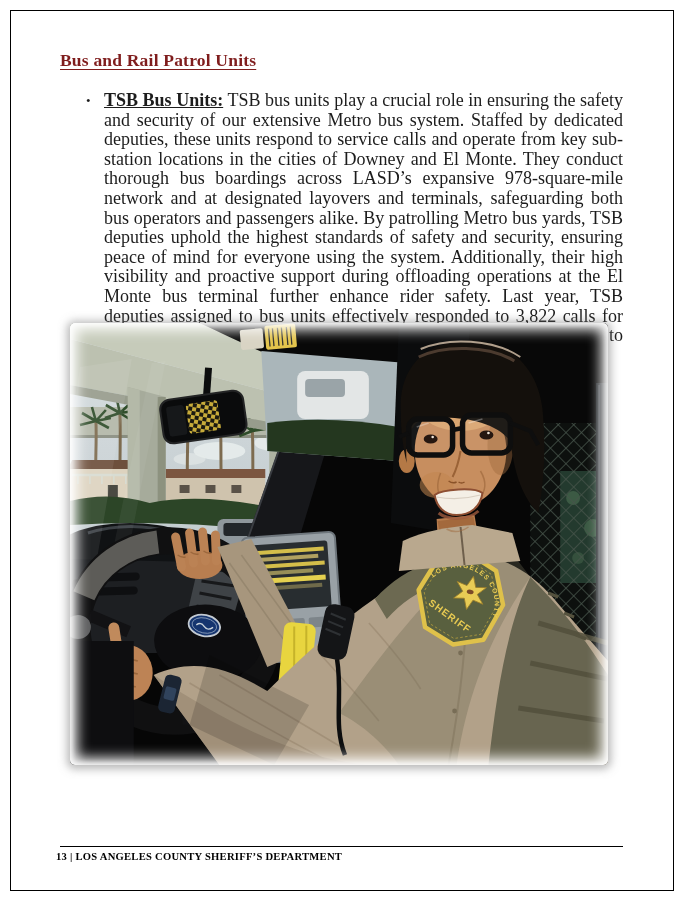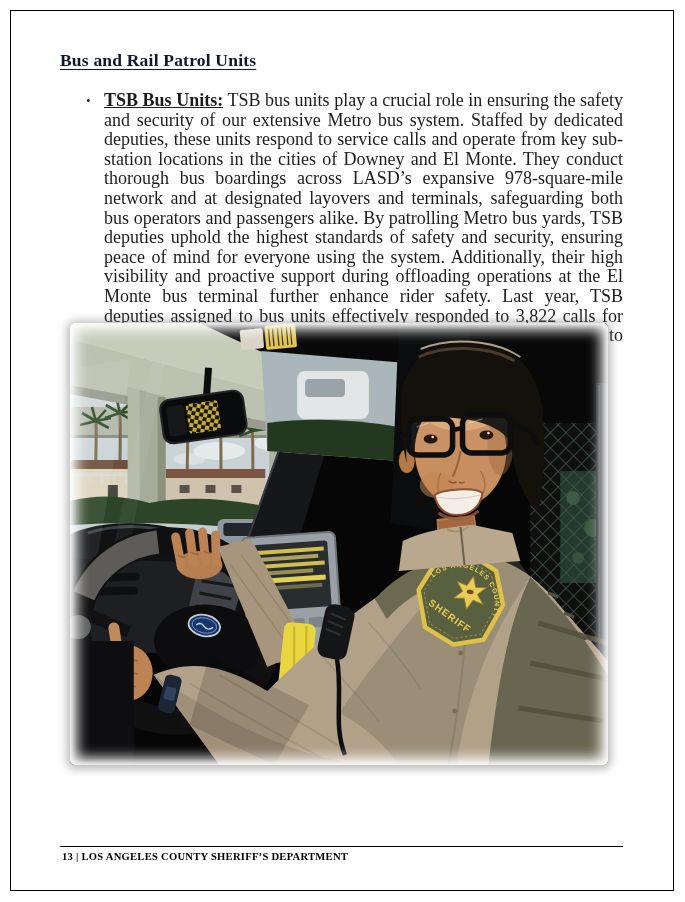--- a/index.html
+++ b/index.html
@@ -1,28 +1,28 @@
 <!DOCTYPE html>
 <html><head>
 <meta charset="utf-8">
 <style>
   html,body{margin:0;padding:0;background:#ffffff;}
   body{width:685px;height:902px;position:relative;font-family:"Liberation Serif","DejaVu Serif",serif;color:#1c1c1c;overflow:hidden;}
   .page-border{position:absolute;left:10px;top:10px;width:664px;height:881px;border:1.6px solid #000;box-sizing:border-box;}
-  .heading{position:absolute;left:60px;top:50px;font-size:17.5px;font-weight:bold;color:#0f172a;text-decoration:underline;text-underline-offset:3px;letter-spacing:.2px;}
+  .heading{position:absolute;left:60px;top:50px;font-size:17.5px;font-weight:bold;color:#7f1d1d;text-decoration:underline;text-underline-offset:3px;letter-spacing:.2px;}
   .bullet-row{position:absolute;left:86px;top:91px;width:537px;display:flex;}
   .bullet-marker{width:18px;flex:0 0 18px;font-size:13px;line-height:19.6px;}
   .bullet-text{flex:1;font-size:18px;line-height:19.6px;text-align:justify;}
   .bullet-label{font-weight:bold;text-decoration:underline;}
   .photo-wrap{position:absolute;left:70px;top:323px;width:538px;height:442px;border-radius:5px;box-shadow:0 1px 9px 3px rgba(115,115,115,.5);}
   .photo-wrap svg{display:block;width:538px;height:442px;border-radius:5px;}
   .feather{position:absolute;inset:0;border-radius:5px;pointer-events:none;
            box-shadow:inset 0 0 13px 7px rgba(255,255,255,.97), inset 0 0 4px 2px rgba(255,255,255,.65);}
   .footer-rule{position:absolute;left:60px;top:846px;width:563px;border-top:1.3px solid #000;}
-  .footer{position:absolute;left:62px;top:851px;font-size:10.6px;font-weight:bold;color:#000;letter-spacing:.25px;white-space:nowrap;}
+  .footer{position:absolute;left:56px;top:851px;font-size:10.6px;font-weight:bold;color:#000;letter-spacing:.25px;white-space:nowrap;}
 </style>
 </head>
 <body>
 
 <div class="page-border"></div>
 
 <div class="heading">Bus and Rail Patrol Units</div>
 
 <div class="bullet-row">
   <div class="bullet-marker">•</div>

